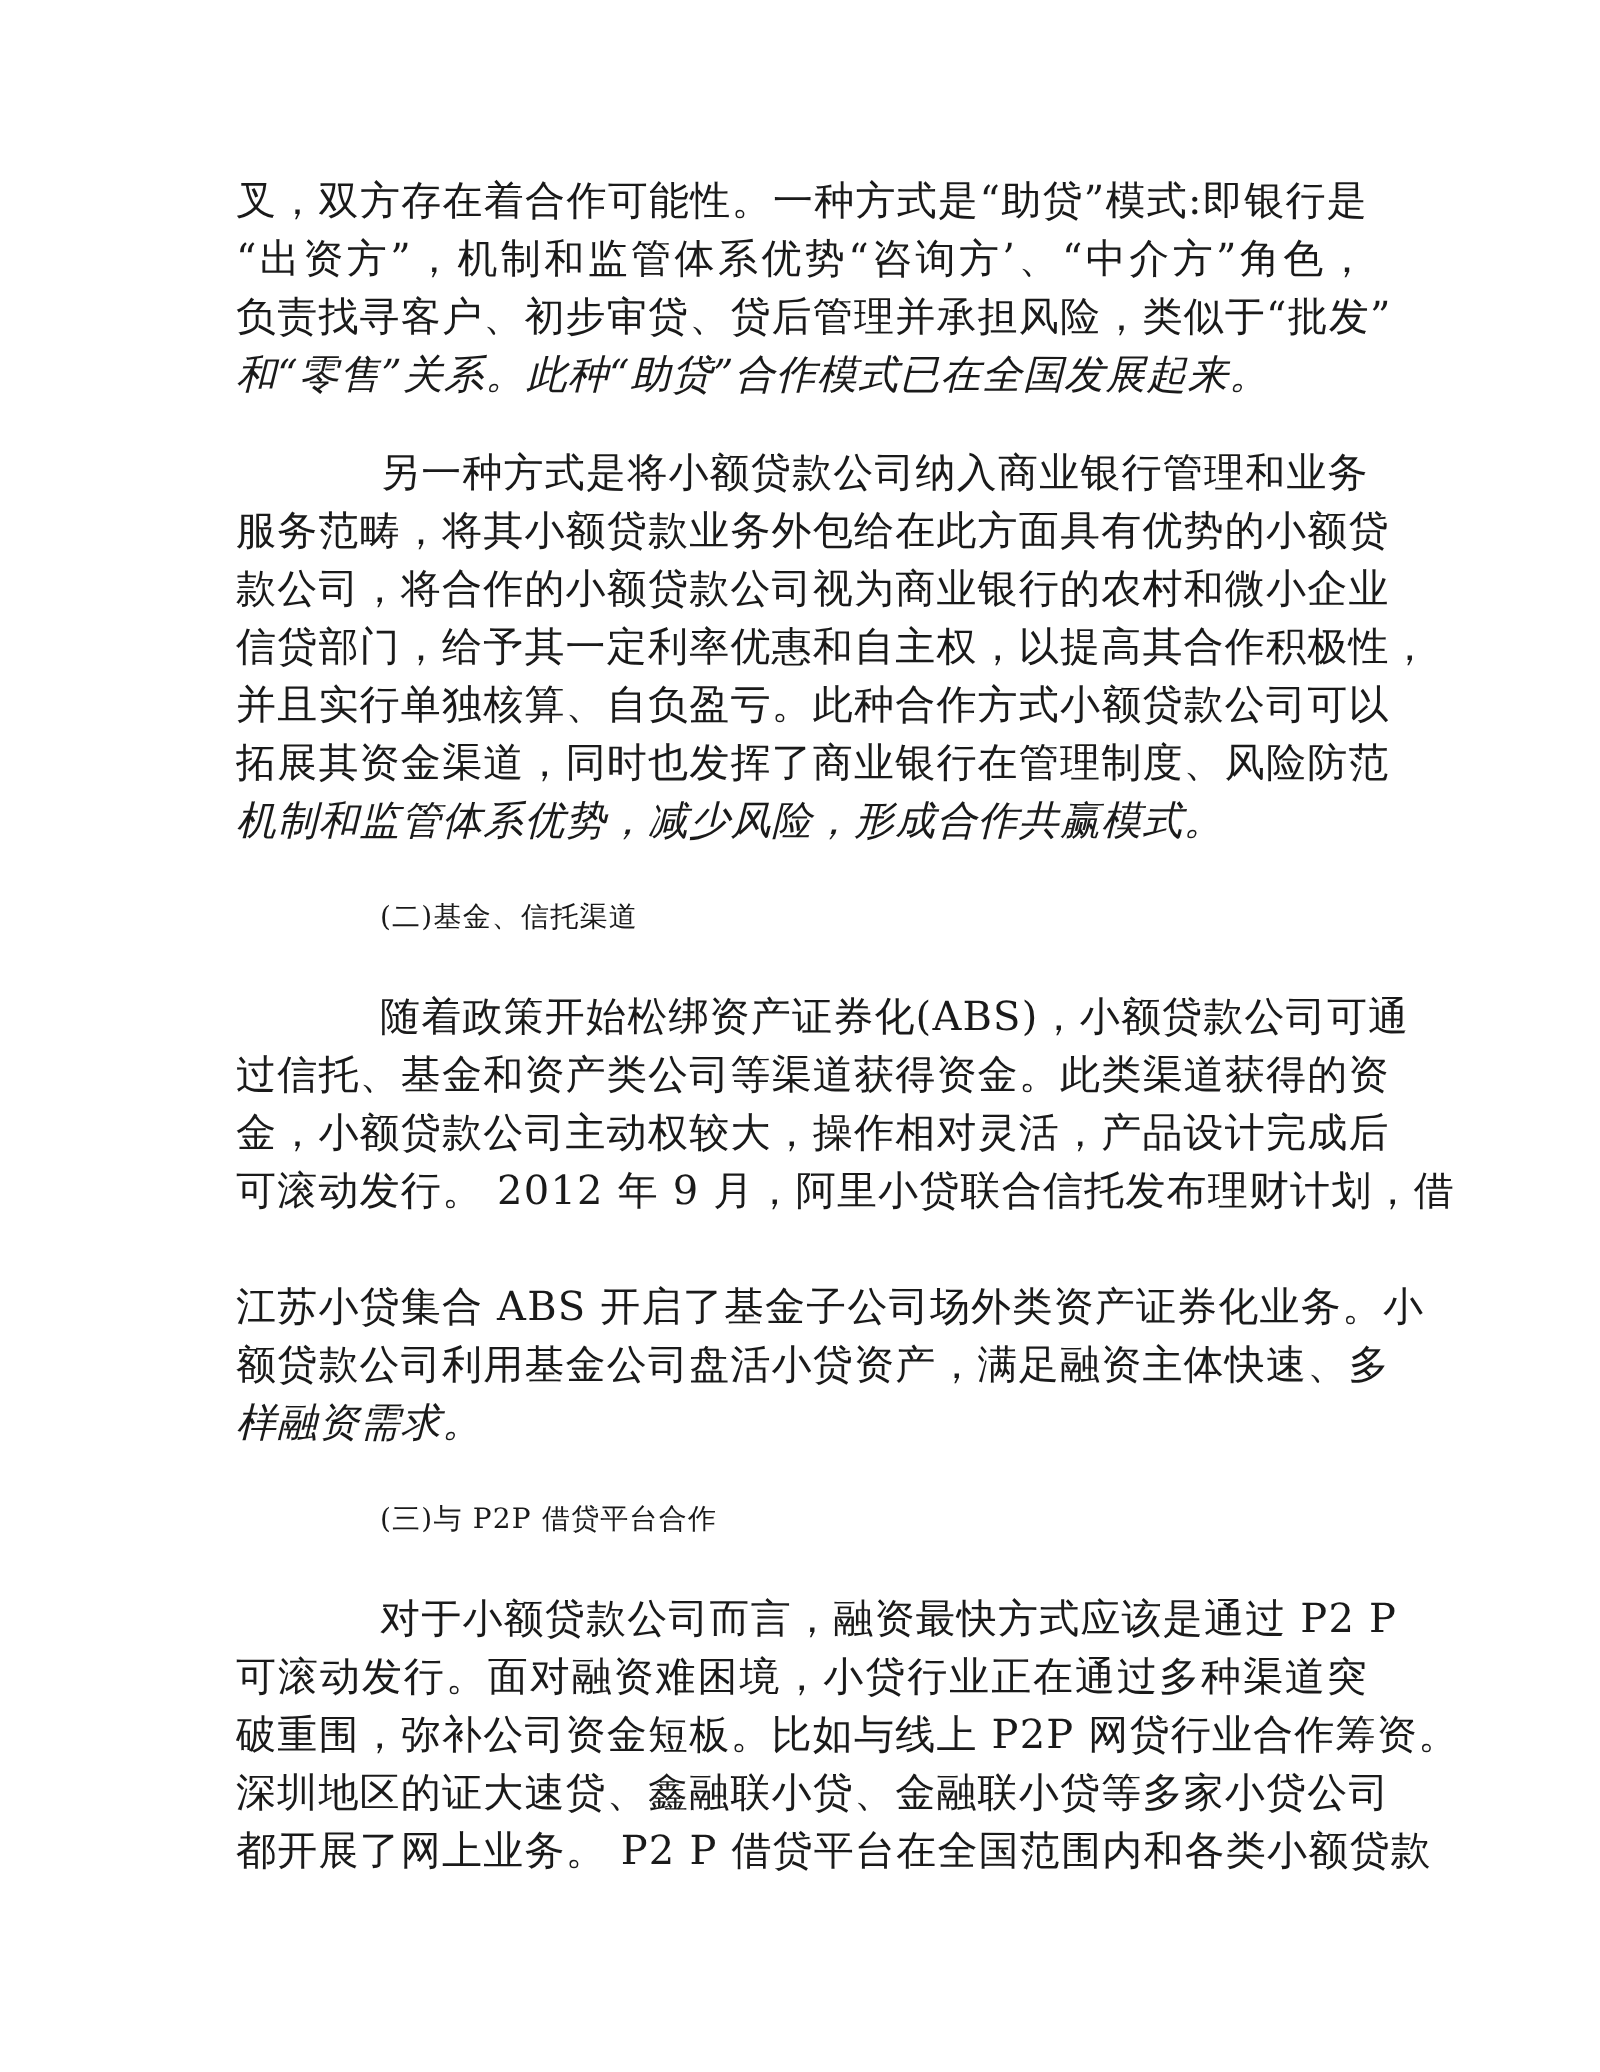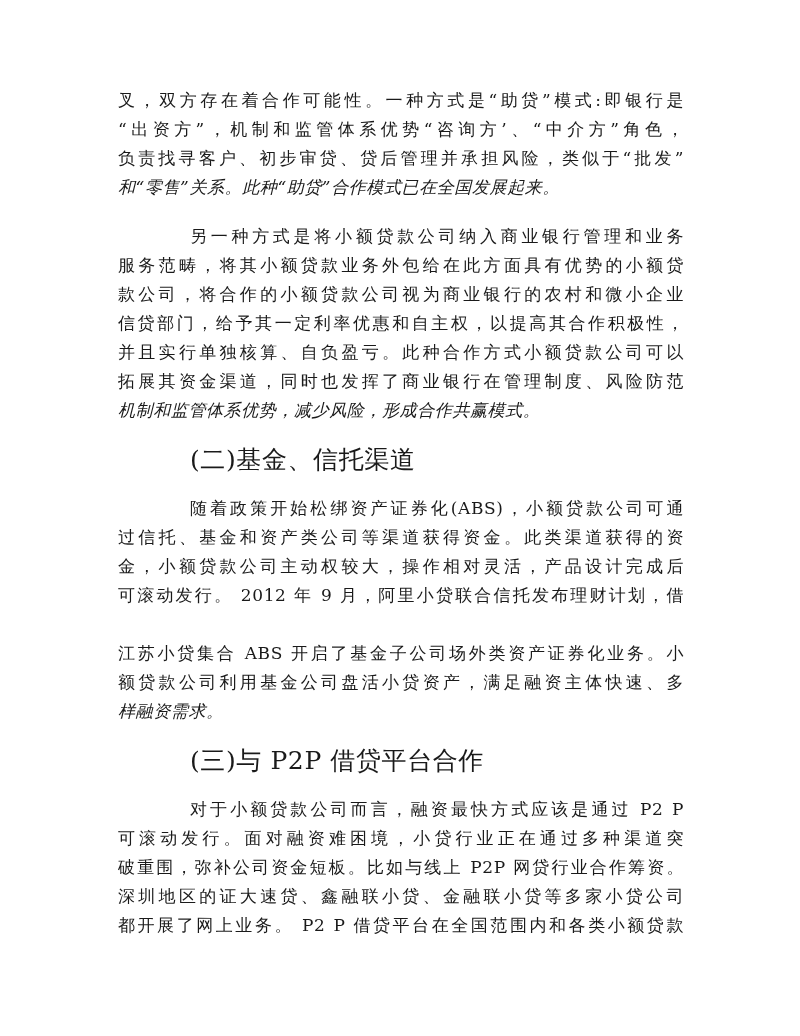--- a/index.html
+++ b/index.html
@@ -1,25 +1,25 @@
 <!DOCTYPE html>
 <html><head>
 <meta charset="utf-8">
 <style>
   html, body { margin: 0; padding: 0; background: #ffffff; }
   body { width: 800px; height: 1036px; overflow: hidden; position: relative;
          font-family: "DejaVu Serif", "Liberation Serif", serif; color: #1a1a1a; }
   .page { position: absolute; left: 0; top: 0; width: 800px; height: 1036px; background: #fff; }
   .line { position: absolute; left: 118px; width: 566px; height: 29px; line-height: 29px;
-          font-size: 17px; white-space: nowrap; letter-spacing: 0.6px;
+          font-size: 20px; white-space: nowrap; letter-spacing: 0.6px;
           text-align: justify; text-align-last: justify; }
   .line.last { text-align-last: left; font-style: italic; }
   .line.indent { left: 190px; width: 494px; }
   .heading { position: absolute; left: 190px; height: 29px; line-height: 29px;
-             font-size: 25px; white-space: nowrap; letter-spacing: 0.6px; }
+             font-size: 14px; white-space: nowrap; letter-spacing: 0.6px; }
 </style>
 </head>
 <body>
 
 <div class="page">
 
   <div class="line" style="top:86px">叉，双方存在着合作可能性。一种方式是“助贷”模式:即银行是</div>
   <div class="line" style="top:115px">“出资方”，机制和监管体系优势“咨询方’、“中介方”角色，</div>
   <div class="line" style="top:144px">负责找寻客户、初步审贷、贷后管理并承担风险，类似于“批发”</div>
   <div class="line last" style="top:173px">和“零售”关系。此种“助贷”合作模式已在全国发展起来。</div>

